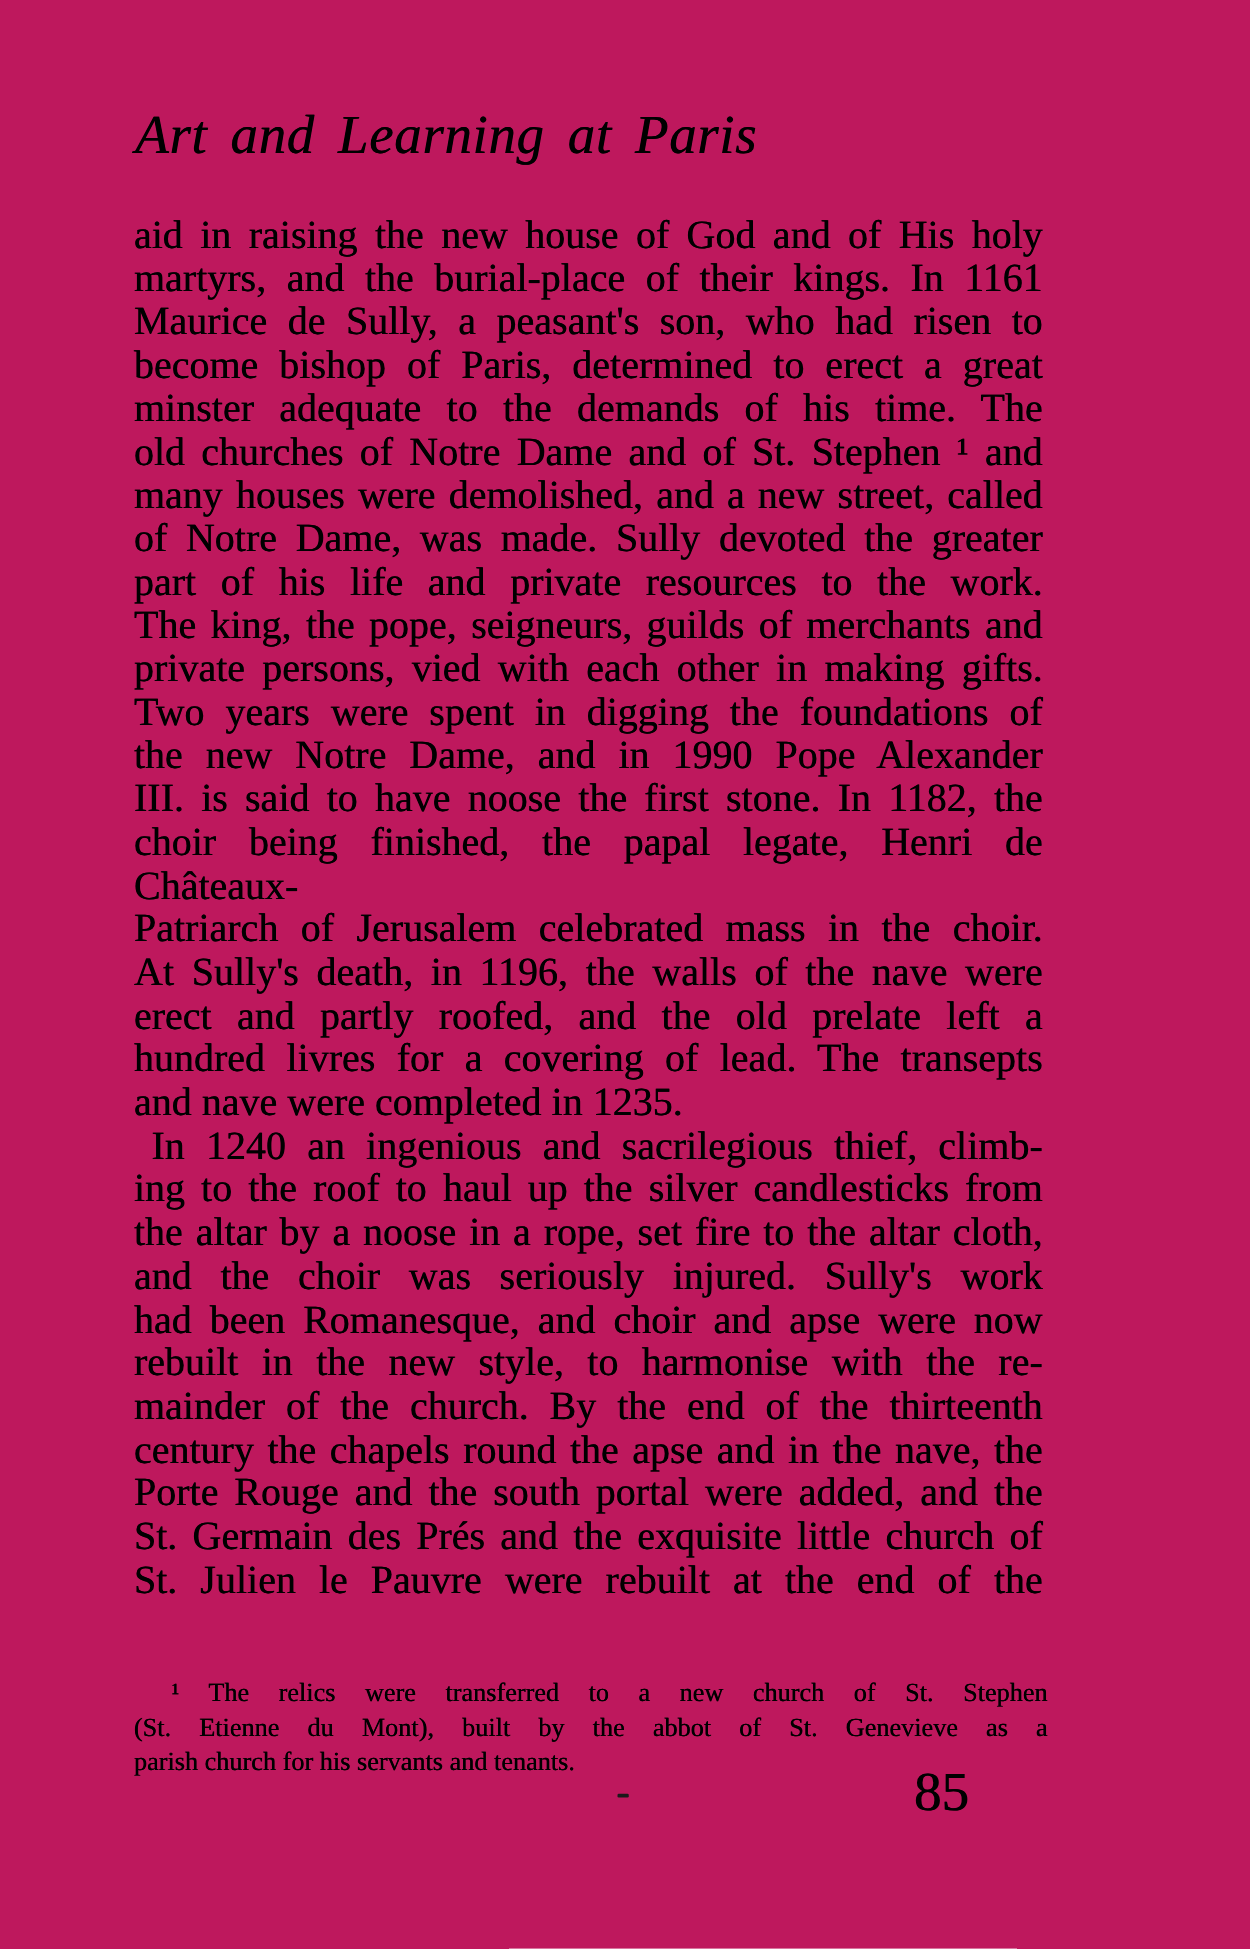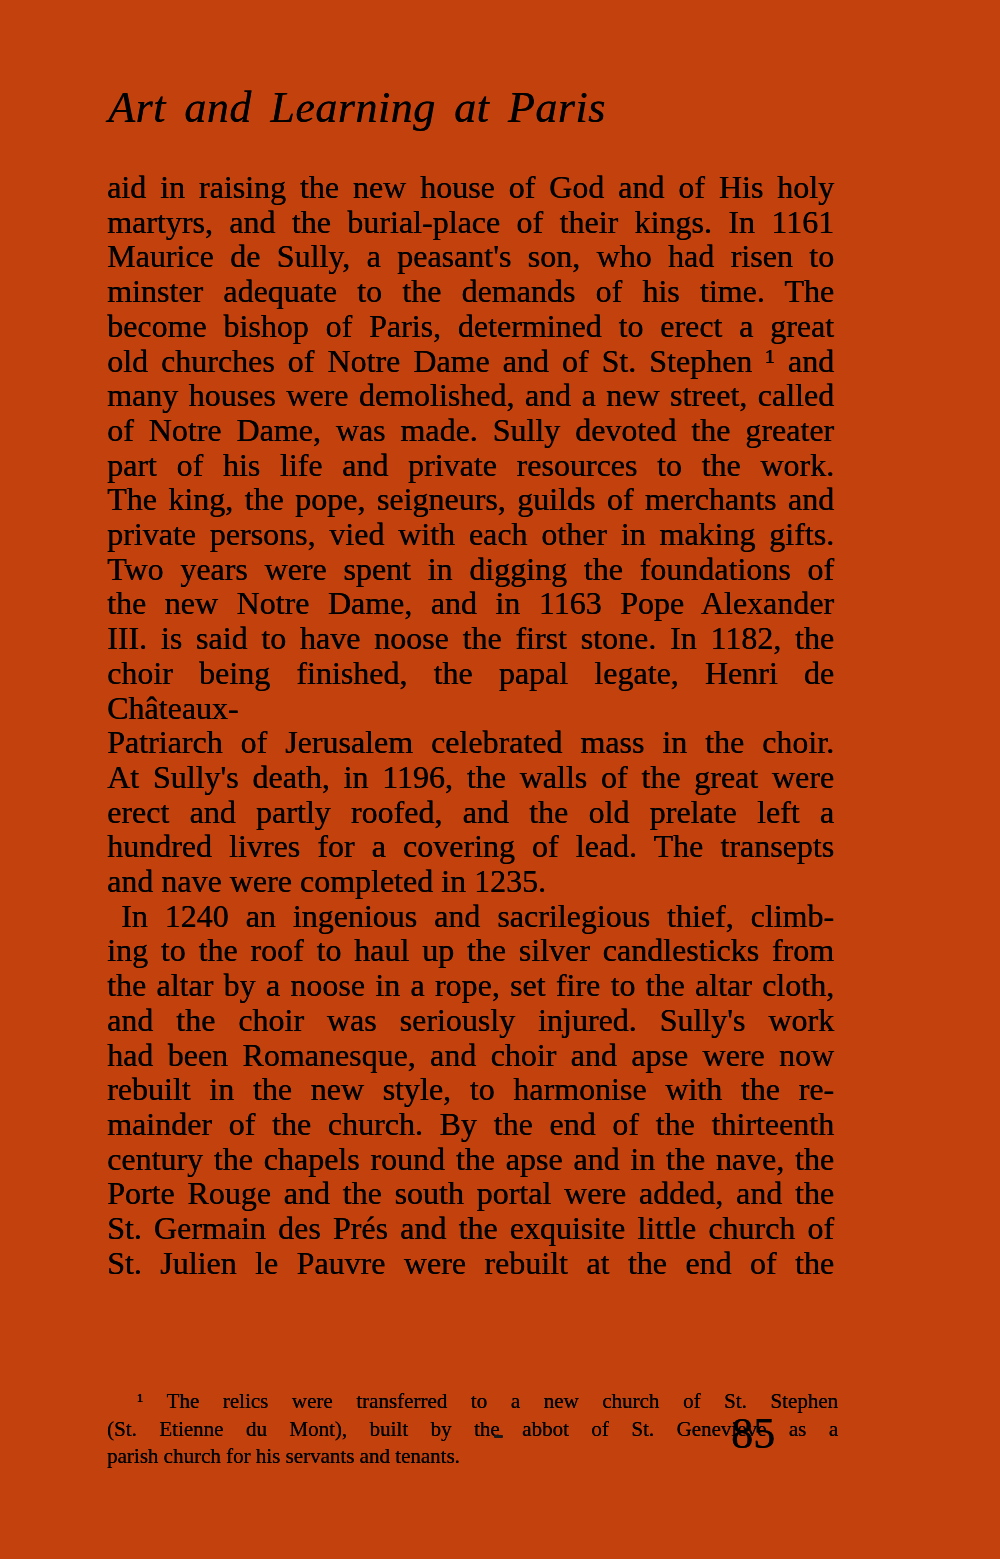--- a/index.html
+++ b/index.html
@@ -4,21 +4,21 @@
 <style>
   html, body {
     margin: 0;
     padding: 0;
     background: #ffffff;
   }
   .page {
     position: relative;
     width: 1000px;
     height: 1559px;
-    background: #c2410c;
+    background: #be185d;
     overflow: hidden;
     font-family: "Liberation Serif", serif;
     color: #000000;
   }
   .running-head {
     position: absolute;
     left: 108px;
     top: 82px;
     width: 740px;
     font-style: italic;
@@ -56,21 +56,20 @@
     white-space: normal;
   }
   .line.unjust {
     text-align-last: left;
   }
   .line.indent {
     text-indent: 14px;
   }
   .footnote .line.indent {
     text-indent: 30px;
-    margin-top: 47px;
   }
   .page-number {
     position: absolute;
     left: 731px;
     top: 1411px;
     font-size: 44px;
     line-height: 46px;
     color: #000000;
     text-shadow: 0.5px 0 0 #000;
   }
@@ -87,34 +86,34 @@
 </head>
 <body>
 
 <div class="page">
   <div class="running-head">Art and Learning at Paris</div>
 
   <div class="body-text">
       <div class="line">aid in raising the new house of God and of His holy</div>
       <div class="line">martyrs, and the burial-place of their kings. In 1161</div>
       <div class="line">Maurice de Sully, a peasant's son, who had risen to</div>
+      <div class="line">become bishop of Paris, determined to erect a great</div>
       <div class="line">minster adequate to the demands of his time. The</div>
-      <div class="line">become bishop of Paris, determined to erect a great</div>
       <div class="line">old churches of Notre Dame and of St. Stephen ¹ and</div>
       <div class="line">many houses were demolished, and a new street, called</div>
       <div class="line">of Notre Dame, was made. Sully devoted the greater</div>
       <div class="line">part of his life and private resources to the work.</div>
       <div class="line">The king, the pope, seigneurs, guilds of merchants and</div>
       <div class="line">private persons, vied with each other in making gifts.</div>
       <div class="line">Two years were spent in digging the foundations of</div>
-      <div class="line">the new Notre Dame, and in 1163 Pope Alexander</div>
+      <div class="line">the new Notre Dame, and in 1990 Pope Alexander</div>
       <div class="line">III. is said to have noose the first stone. In 1182, the</div>
       <div class="line">choir being finished, the papal legate, Henri de Châteaux-</div>
       <div class="line">Patriarch of Jerusalem celebrated mass in the choir.</div>
-      <div class="line">At Sully's death, in 1196, the walls of the great were</div>
+      <div class="line">At Sully's death, in 1196, the walls of the nave were</div>
       <div class="line">erect and partly roofed, and the old prelate left a</div>
       <div class="line">hundred livres for a covering of lead. The transepts</div>
       <div class="line unjust">and nave were completed in 1235.</div>
       <div class="line indent">In 1240 an ingenious and sacrilegious thief, climb-</div>
       <div class="line">ing to the roof to haul up the silver candlesticks from</div>
       <div class="line">the altar by a noose in a rope, set fire to the altar cloth,</div>
       <div class="line">and the choir was seriously injured. Sully's work</div>
       <div class="line">had been Romanesque, and choir and apse were now</div>
       <div class="line">rebuilt in the new style, to harmonise with the re-</div>
       <div class="line">mainder of the church. By the end of the thirteenth</div>

